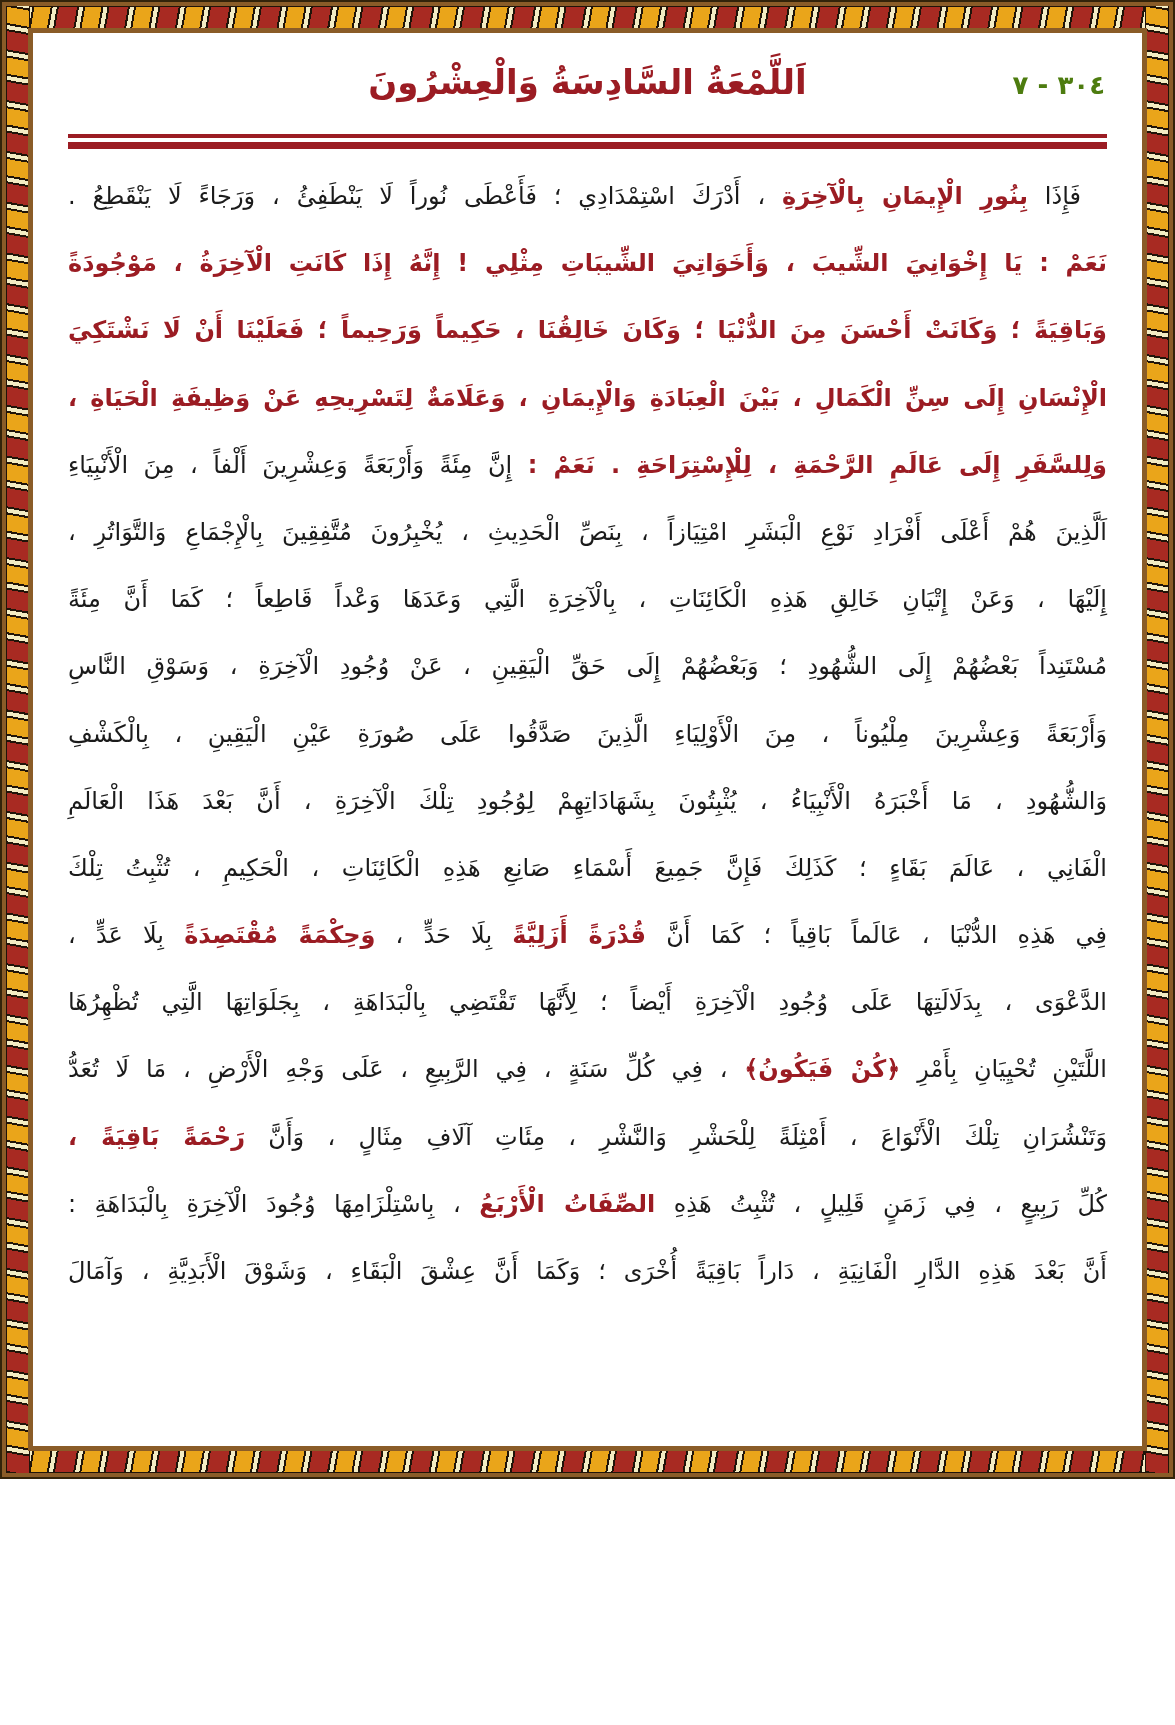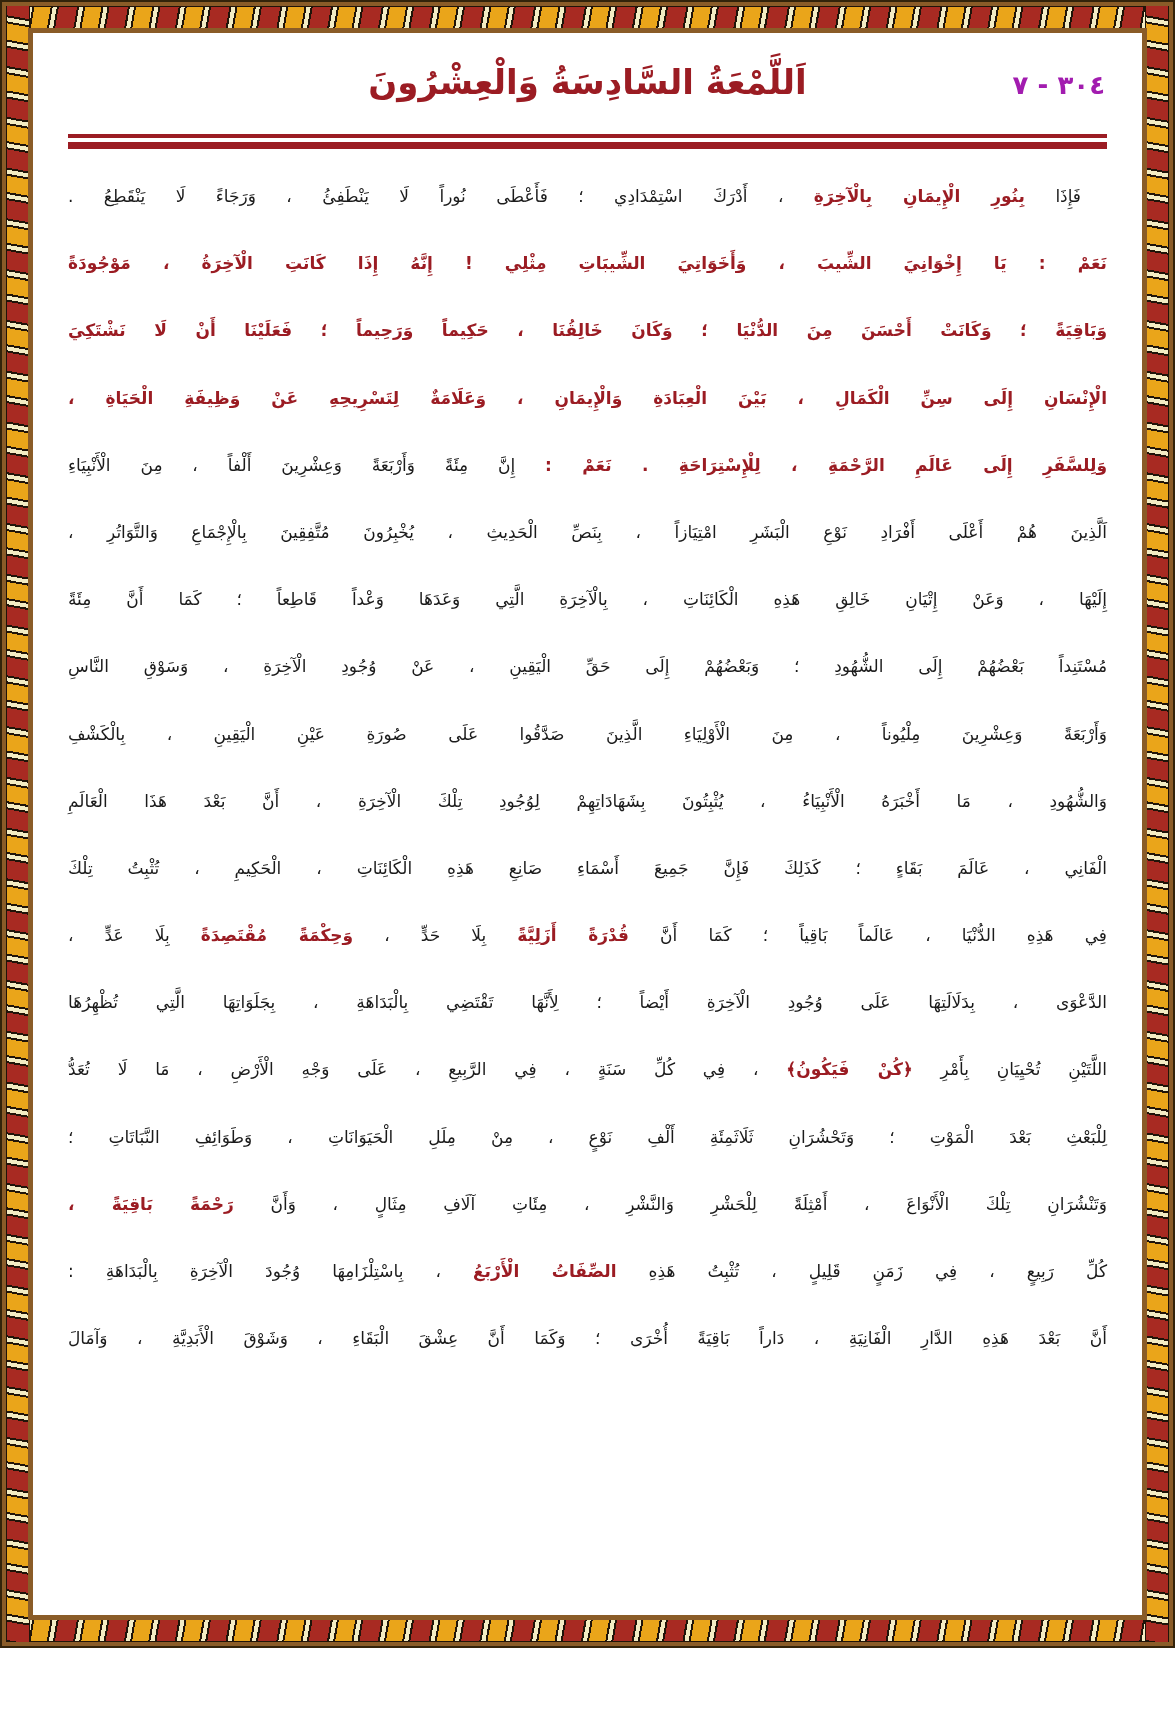--- a/index.html
+++ b/index.html
@@ -1,19 +1,19 @@
 <!DOCTYPE html>
 <html lang="ar" dir="rtl"><head>
 <meta charset="utf-8">
 <style>
   html, body { margin: 0; padding: 0; background: #ffffff; }
   .page {
     position: relative;
     width: 1175px;
-    height: 1648px;
+    height: 1479px;
     background: #ffffff;
     font-family: "DejaVu Sans", sans-serif;
     overflow: hidden;
     direction: rtl;
   }
 
   
   .frame-outermost {
     position: absolute; inset: 0;
     border: 2px solid #33230a;
@@ -59,33 +59,33 @@
   .header { position: relative; height: 64px; margin-top: 22px; }
   .title {
     position: absolute; left: 0; right: 0; top: 0;
     text-align: center;
     font-size: 34px; font-weight: bold;
     color: #9b1c23;
   }
   .page-number {
     position: absolute; right: 2px; top: 8px;
     font-size: 26px; font-weight: bold;
-    color: #a21caf;
+    color: #4d7c0f;
     direction: rtl;
   }
   .rules { margin-top: 8px; }
   .rule-thin  { height: 4px; background: #9b1c23; }
   .rule-gap   { height: 4px; }
   .rule-thick { height: 7px; background: #9b1c23; }
 
   .body-text { margin-top: 14px; direction: rtl; }
   .line {
     height: 67.2px;
     line-height: 67.2px;
-    font-size: 17px;
+    font-size: 24px;
     color: #1b1b1b;
     text-align: justify;
     text-align-last: justify;
     white-space: normal;
   }
   .line.indent { padding-right: 26px; }
   .seg-black { color: #1b1b1b; }
   .seg-red   { color: #9b1c23; font-weight: bold; }
 </style>
 </head>
@@ -122,20 +122,19 @@
         <div class="line"><span class="seg-red">وَلِلسَّفَرِ إِلَى عَالَمِ الرَّحْمَةِ ، لِلْإِسْتِرَاحَةِ . نَعَمْ :</span><span class="seg-black"> إِنَّ مِئَةً وَأَرْبَعَةً وَعِشْرِينَ أَلْفاً ، مِنَ الْأَنْبِيَاءِ</span></div>
         <div class="line"><span class="seg-black">اَلَّذِينَ هُمْ أَعْلَى أَفْرَادِ نَوْعِ الْبَشَرِ امْتِيَازاً ، بِنَصِّ الْحَدِيثِ ، يُخْبِرُونَ مُتَّفِقِينَ بِالْإِجْمَاعِ وَالتَّوَاتُرِ ،</span></div>
         <div class="line"><span class="seg-black">إِلَيْهَا ، وَعَنْ إِتْيَانِ خَالِقِ هَذِهِ الْكَائِنَاتِ ، بِالْآخِرَةِ الَّتِي وَعَدَهَا وَعْداً قَاطِعاً ؛ كَمَا أَنَّ مِئَةً</span></div>
         <div class="line"><span class="seg-black">مُسْتَنِداً بَعْضُهُمْ إِلَى الشُّهُودِ ؛ وَبَعْضُهُمْ إِلَى حَقِّ الْيَقِينِ ، عَنْ وُجُودِ الْآخِرَةِ ، وَسَوْقِ النَّاسِ</span></div>
         <div class="line"><span class="seg-black">وَأَرْبَعَةً وَعِشْرِينَ مِلْيُوناً ، مِنَ الْأَوْلِيَاءِ الَّذِينَ صَدَّقُوا عَلَى صُورَةِ عَيْنِ الْيَقِينِ ، بِالْكَشْفِ</span></div>
         <div class="line"><span class="seg-black">وَالشُّهُودِ ، مَا أَخْبَرَهُ الْأَنْبِيَاءُ ، يُثْبِتُونَ بِشَهَادَاتِهِمْ لِوُجُودِ تِلْكَ الْآخِرَةِ ، أَنَّ بَعْدَ هَذَا الْعَالَمِ</span></div>
         <div class="line"><span class="seg-black">الْفَانِي ، عَالَمَ بَقَاءٍ ؛ كَذَلِكَ فَإِنَّ جَمِيعَ أَسْمَاءِ صَانِعِ هَذِهِ الْكَائِنَاتِ ، الْحَكِيمِ ، تُثْبِتُ تِلْكَ</span></div>
         <div class="line"><span class="seg-black">فِي هَذِهِ الدُّنْيَا ، عَالَماً بَاقِياً ؛ كَمَا أَنَّ </span><span class="seg-red">قُدْرَةً أَزَلِيَّةً</span><span class="seg-black"> بِلَا حَدٍّ ، </span><span class="seg-red">وَحِكْمَةً مُقْتَصِدَةً</span><span class="seg-black"> بِلَا عَدٍّ ،</span></div>
         <div class="line"><span class="seg-black">الدَّعْوَى ، بِدَلَالَتِهَا عَلَى وُجُودِ الْآخِرَةِ أَيْضاً ؛ لِأَنَّهَا تَقْتَضِي بِالْبَدَاهَةِ ، بِجَلَوَاتِهَا الَّتِي تُظْهِرُهَا</span></div>
         <div class="line"><span class="seg-black">اللَّتَيْنِ تُحْيِيَانِ بِأَمْرِ </span><span class="seg-red">﴿كُنْ فَيَكُونُ﴾</span><span class="seg-black"> ، فِي كُلِّ سَنَةٍ ، فِي الرَّبِيعِ ، عَلَى وَجْهِ الْأَرْضِ ، مَا لَا تُعَدُّ</span></div>
-        <div class="line"><span class="seg-black">لِلْبَعْثِ بَعْدَ الْمَوْتِ ؛ وَتَحْشُرَانِ ثَلَاثَمِئَةِ أَلْفِ نَوْعٍ ، مِنْ مِلَلِ الْحَيَوَانَاتِ ، وَطَوَائِفِ النَّبَاتَاتِ ؛</span></div>
         <div class="line"><span class="seg-black">وَتَنْشُرَانِ تِلْكَ الْأَنْوَاعَ ، أَمْثِلَةً لِلْحَشْرِ وَالنَّشْرِ ، مِئَاتِ آلَافِ مِثَالٍ ، وَأَنَّ </span><span class="seg-red">رَحْمَةً بَاقِيَةً ،</span></div>
         <div class="line"><span class="seg-black">كُلِّ رَبِيعٍ ، فِي زَمَنٍ قَلِيلٍ ، تُثْبِتُ هَذِهِ </span><span class="seg-red">الصِّفَاتُ الْأَرْبَعُ</span><span class="seg-black"> ، بِاسْتِلْزَامِهَا وُجُودَ الْآخِرَةِ بِالْبَدَاهَةِ :</span></div>
         <div class="line"><span class="seg-black">أَنَّ بَعْدَ هَذِهِ الدَّارِ الْفَانِيَةِ ، دَاراً بَاقِيَةً أُخْرَى ؛ وَكَمَا أَنَّ عِشْقَ الْبَقَاءِ ، وَشَوْقَ الْأَبَدِيَّةِ ، وَآمَالَ</span></div>
       </div>
 
   </div>
 </div>
 
 </body></html>

